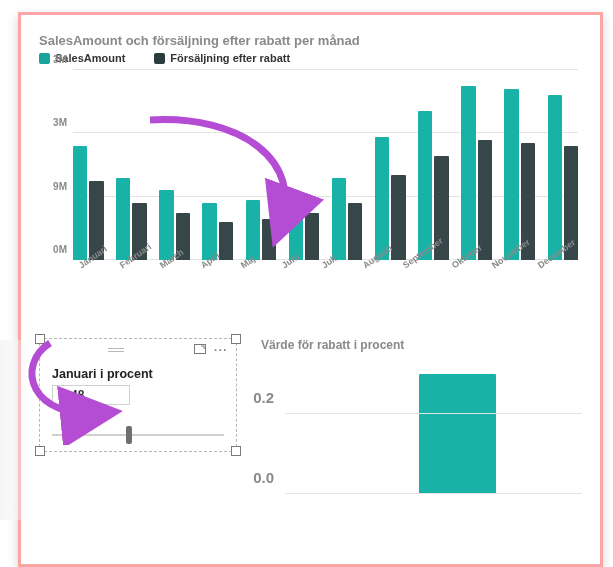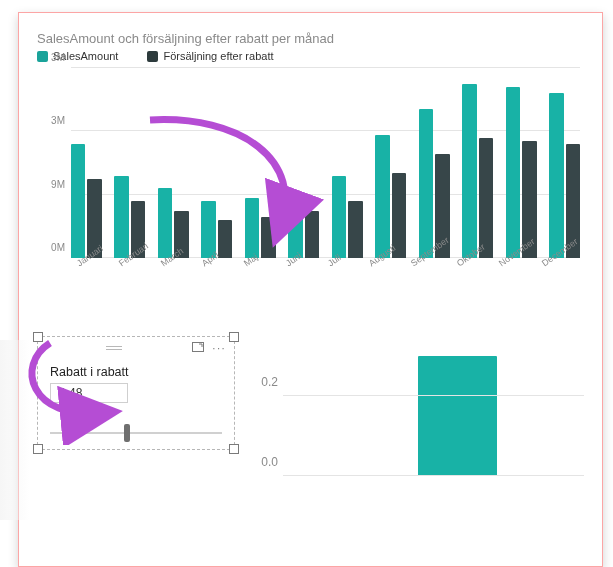--- a/index.html
+++ b/index.html
@@ -1,17 +1,17 @@
 <!DOCTYPE html>
 <html><head>
 <meta charset="utf-8">
 <style>
   html,body{margin:0;padding:0;background:#f2f2f2;font-family:"Segoe UI",Arial,sans-serif;font-size:12px;color:#6e6e6e;}
   .canvas{position:relative;width:613px;height:567px;background:#fff;box-shadow:0 2px 6px rgba(0,0,0,0.15);overflow:hidden;}
-  .page{position:absolute;left:18px;top:12px;right:10px;bottom:0;border:1px solid #fca5a5;background:#fff;box-shadow:0 4px 10px rgba(0,0,0,0.18);}
+  .page{position:absolute;left:18px;top:12px;right:10px;bottom:0;border:3px solid #fca5a5;background:#fff;box-shadow:0 4px 10px rgba(0,0,0,0.18);font-weight:bold;}
   .page-inner{position:absolute;left:0;top:0;right:0;bottom:0;padding:18px 18px 10px 18px;}
   .title{font-size:13px;color:#8a8a8a;margin-bottom:4px;}
   .legend{display:flex;gap:29px;font-size:11px;color:#333;margin-bottom:6px;}
   .leg{display:flex;align-items:center;gap:5px;}
   .swatch{width:11px;height:11px;border-radius:2px;}
   .sw-a{background:#1aa39a;}
   .sw-b{background:#2d3b3d;}
   .chart1{position:relative;height:220px;margin-left:4px;margin-right:4px;}
   .ylabels{position:absolute;left:0;top:0;bottom:30px;width:28px;}
   .yl{position:absolute;right:4px;font-size:10px;color:#8a8a8a;transform:translateY(-50%);}
@@ -36,21 +36,21 @@
   .slicer-body{padding:6px 12px 0 12px;}
   .slicer-title{font-size:12.5px;color:#222;margin-bottom:4px;}
   .val-box{border:1px solid #cfcfcf;padding:2px 8px;width:60px;font-size:12px;color:#333;background:#fff;}
   .slider{position:relative;height:24px;margin-top:18px;}
   .track{position:absolute;left:0;right:0;top:50%;height:2px;background:#d0d0d0;transform:translateY(-50%);}
   .thumb{position:absolute;top:50%;left:45%;width:6px;height:18px;background:#6f6f6f;border-radius:2px;transform:translate(-50%,-50%);}
   .mini-chart{flex:1;}
   .mini-title{font-size:12px;color:#8a8a8a;margin-bottom:2px;}
   .mc-area{position:relative;height:140px;}
   .mc-y{position:absolute;left:0;top:0;bottom:0;width:22px;}
-  .mc-yl{position:absolute;right:3px;font-size:12px;color:#8a8a8a;transform:translateY(-50%);padding-left:16px;}
+  .mc-yl{position:absolute;right:9px;font-size:15px;color:#8a8a8a;transform:translateY(-50%);padding-left:16px;}
   .mc-grid{position:absolute;left:24px;right:0;top:0;bottom:0;}
   .mc-gl{position:absolute;left:0;right:0;height:1px;background:#e4e4e4;}
   .mc-bar{position:absolute;left:45%;width:26%;background:#18b2a6;bottom:0;border-radius:1px 1px 0 0;}
   svg.arrow{position:absolute;pointer-events:none;}
   .fade-left{position:absolute;left:0;top:60%;width:30px;height:180px;background:linear-gradient(90deg,#f6f6f6,rgba(255,255,255,0));}
 </style>
 </head>
 <body>
 
 <div class="canvas">
@@ -166,30 +166,31 @@
               <span class="mini">
                 <svg width="12" height="10" viewBox="0 0 12 10">
                     <rect x="0.5" y="0.5" width="11" height="9" fill="none" stroke="#7a7a7a"></rect>
                     <path d="M7 2 L10 2 L10 5" fill="none" stroke="#7a7a7a"></path>
                   </svg>
               </span>
               <span class="mini" style="letter-spacing:1px;">···</span>
             </div>
           </div>
           <div class="slicer-body">
-            <div class="slicer-title">Rabatt i rabatt</div>
+            <div class="slicer-title">Januari i procent</div>
             <div class="val-box">0.48</div>
             <div class="slider">
               <div class="track"></div>
               <div class="thumb"></div>
             </div>
           </div>
         </div>
 
         <div class="mini-chart">
+          <div class="mini-title">Värde för rabatt i procent</div>
           <div class="mc-area">
             <div class="mc-y" id="mcy">
                 <div class="mc-yl" style="bottom: 0%;">0.0</div>
                 <div class="mc-yl" style="bottom: 57.1429%;">0.2</div>
               </div>
             <div class="mc-grid" id="mcg">
               <div class="mc-bar" id="mcbar" style="height: 85.7143%;"></div>
             <div class="mc-gl" style="bottom: 0%;"></div>
                 <div class="mc-gl" style="bottom: 57.1429%;"></div>
               </div>

